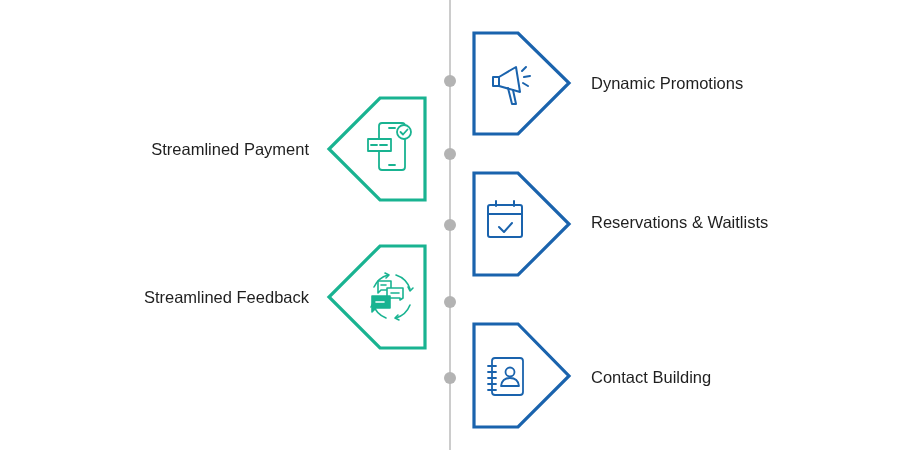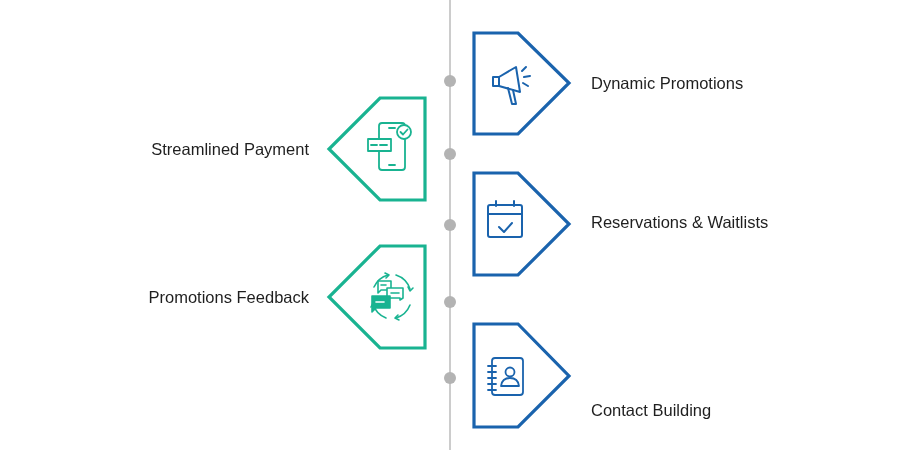--- a/index.html
+++ b/index.html
@@ -91,14 +91,14 @@
       <line x1="488" y1="390" x2="496" y2="390"></line>
       <circle cx="510" cy="372" r="4.5"></circle>
       <path d="M501,386 Q502,378 510,378 Q518,378 519,386 Z"></path>
     </g>
   </g>
 </svg>
 
 <div class="label right" style="top:73px;">Dynamic Promotions</div>
 <div class="label left" style="top:139px;">Streamlined Payment</div>
 <div class="label right" style="top:212px;">Reservations &amp; Waitlists</div>
-<div class="label left" style="top:287px;">Promotions Feedback</div>
-<div class="label right" style="top:367px;margin-top:33px;">Contact Building</div>
+<div class="label left" style="top:287px;">Streamlined Feedback</div>
+<div class="label right" style="top:367px;">Contact Building</div>
 
 </body></html>

